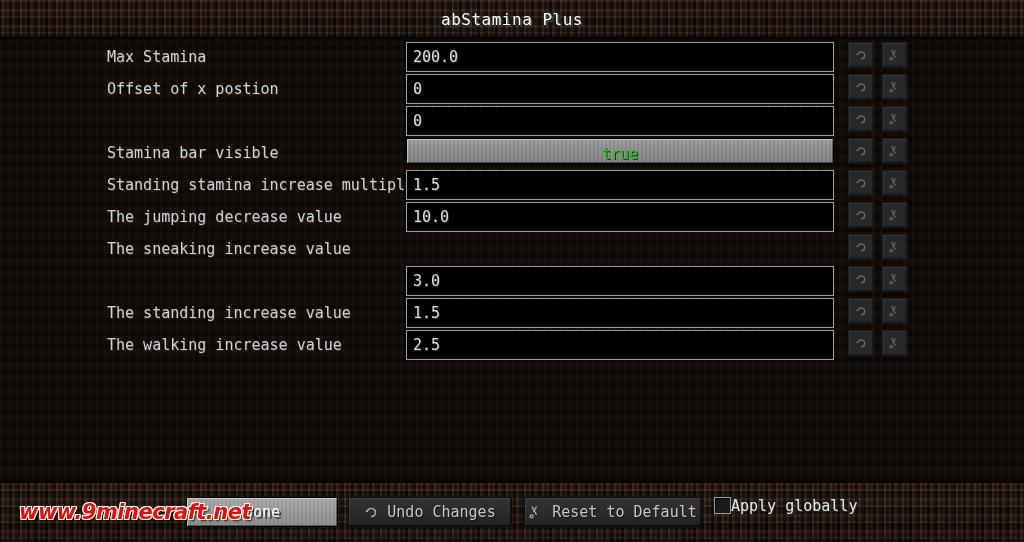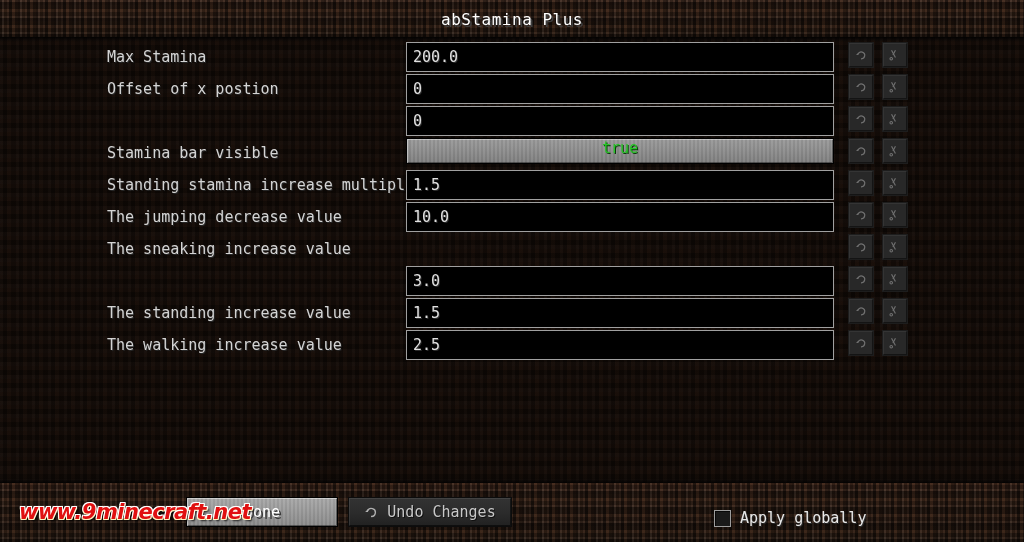--- a/index.html
+++ b/index.html
@@ -147,21 +147,21 @@
     border: 1px solid #000000;
     background-color: #8b8b8b;
     background-image:
       repeating-linear-gradient(90deg,
         rgba(255,255,255,0.05) 0px, rgba(255,255,255,0.05) 2px,
         rgba(0,0,0,0.05) 2px, rgba(0,0,0,0.05) 4px),
       linear-gradient(#9a9a9a 0%, #8e8e8e 45%, #7f7f7f 100%);
     box-shadow: inset 1px 1px 0 rgba(255,255,255,0.42),
                 inset -1px -1px 0 rgba(0,0,0,0.38);
     display: flex;
-    align-items: flex-start;
+    align-items: flex-end;
     justify-content: center;
   }
   .toggle-label {
     font-size: 15px;
     color: #27c427;
     text-shadow: 1px 1px 0 #0a3a0a;
   }
 
   
   .mini-btn {
@@ -228,22 +228,21 @@
   .btn-reset { left: 524px; width: 178px; }
   .btn-dark svg { display: block; opacity: 0.85; flex: none; }
 
   
   .apply-wrap {
     position: absolute;
     left: 714px;
     top: 497px;
     height: 30px;
     display: flex;
-    align-items: flex-end;
-    gap: 9px;
+    align-items: flex-start;
   }
   .checkbox {
     width: 17px;
     height: 17px;
     box-sizing: border-box;
     background: #1a1a1a;
     border: 1px solid #9d9d9d;
     box-shadow: inset 1px 1px 0 rgba(0,0,0,0.7);
   }
   .apply-label {
@@ -479,20 +478,30 @@
   <div class="btn btn-dark btn-undo">
     <span>
       <svg width="14" height="14" viewBox="0 0 14 14">
         <path d="M4 4 L4 7 L1.2 7 Z" fill="#c8c8c8"></path>
         <path d="M3.6 6 A4 4 0 1 1 7 11.4" stroke="#c8c8c8" stroke-width="1.4" fill="none"></path>
       </svg>
     </span>
     <span>Undo Changes</span>
   </div>
 
+  <div class="btn btn-dark btn-reset">
+    <span>
+      <svg width="14" height="14" viewBox="0 0 14 14">
+        <path d="M3 1.5 L7.5 10" stroke="#c8c8c8" stroke-width="1.3" fill="none"></path>
+        <path d="M7.5 1.5 L4.6 7" stroke="#c8c8c8" stroke-width="1.3" fill="none"></path>
+        <circle cx="2.6" cy="11.4" r="1.5" stroke="#c8c8c8" stroke-width="1.2" fill="none"></circle>
+      </svg>
+    </span>
+    <span>Reset to Default</span>
+  </div>
 
   <div class="apply-wrap">
     <div class="checkbox"></div>
     <div class="apply-label">Apply globally</div>
   </div>
 
   <div class="watermark">www.9minecraft.net</div>
 
 </div>
 

